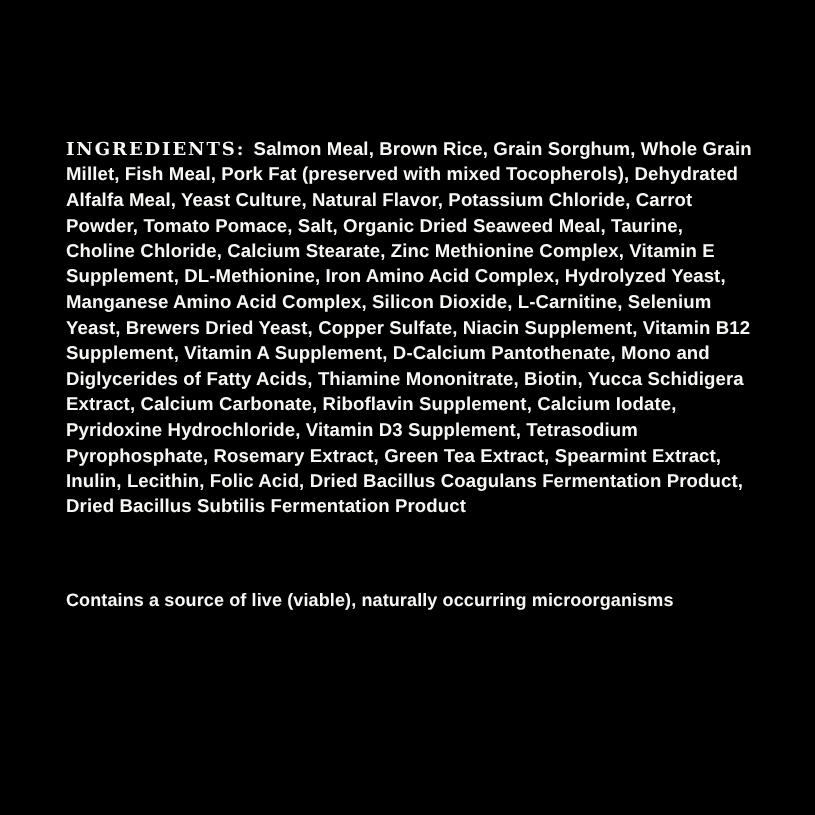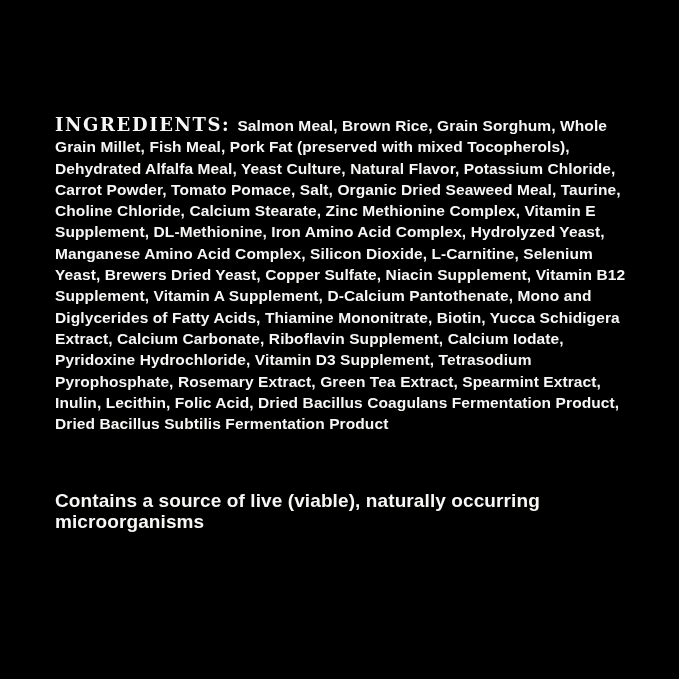--- a/index.html
+++ b/index.html
@@ -31,33 +31,33 @@
     color: #f7f7f5;
     font-size: 15.5px;
     line-height: 21.3px;
     font-weight: 700;
     letter-spacing: 0.1px;
     text-align: left;
   }
   .ing-label {
     font-family: "DejaVu Serif", serif;
     font-weight: 700;
-    font-size: 18px;
+    font-size: 15px;
     letter-spacing: 1.6px;
     margin-right: 7px;
     white-space: nowrap;
   }
   .footer-note {
     position: absolute;
     left: 55px;
     top: 490px;
     width: 590px;
     margin: 0;
     color: #f7f7f5;
-    font-size: 19px;
+    font-size: 15px;
     line-height: 21.3px;
     font-weight: 700;
     letter-spacing: 0.1px;
     text-align: left;
   }
 </style>
 </head>
 <body style="background: rgb(0, 0, 0);">
 
 <div class="label-panel">

